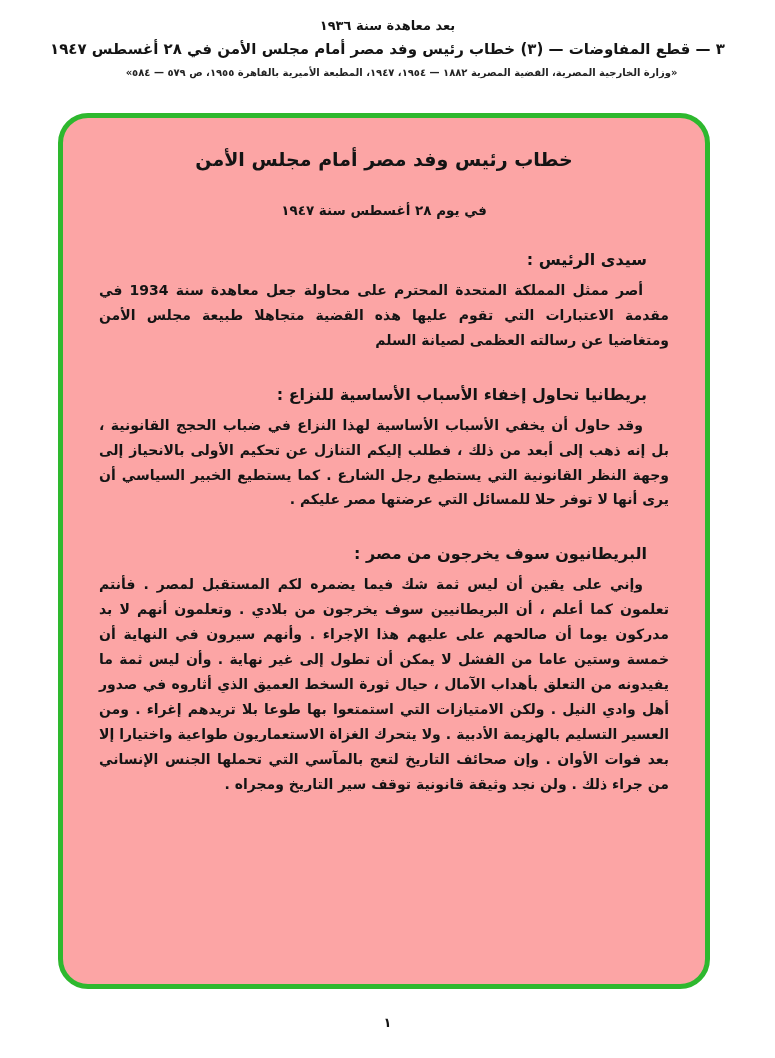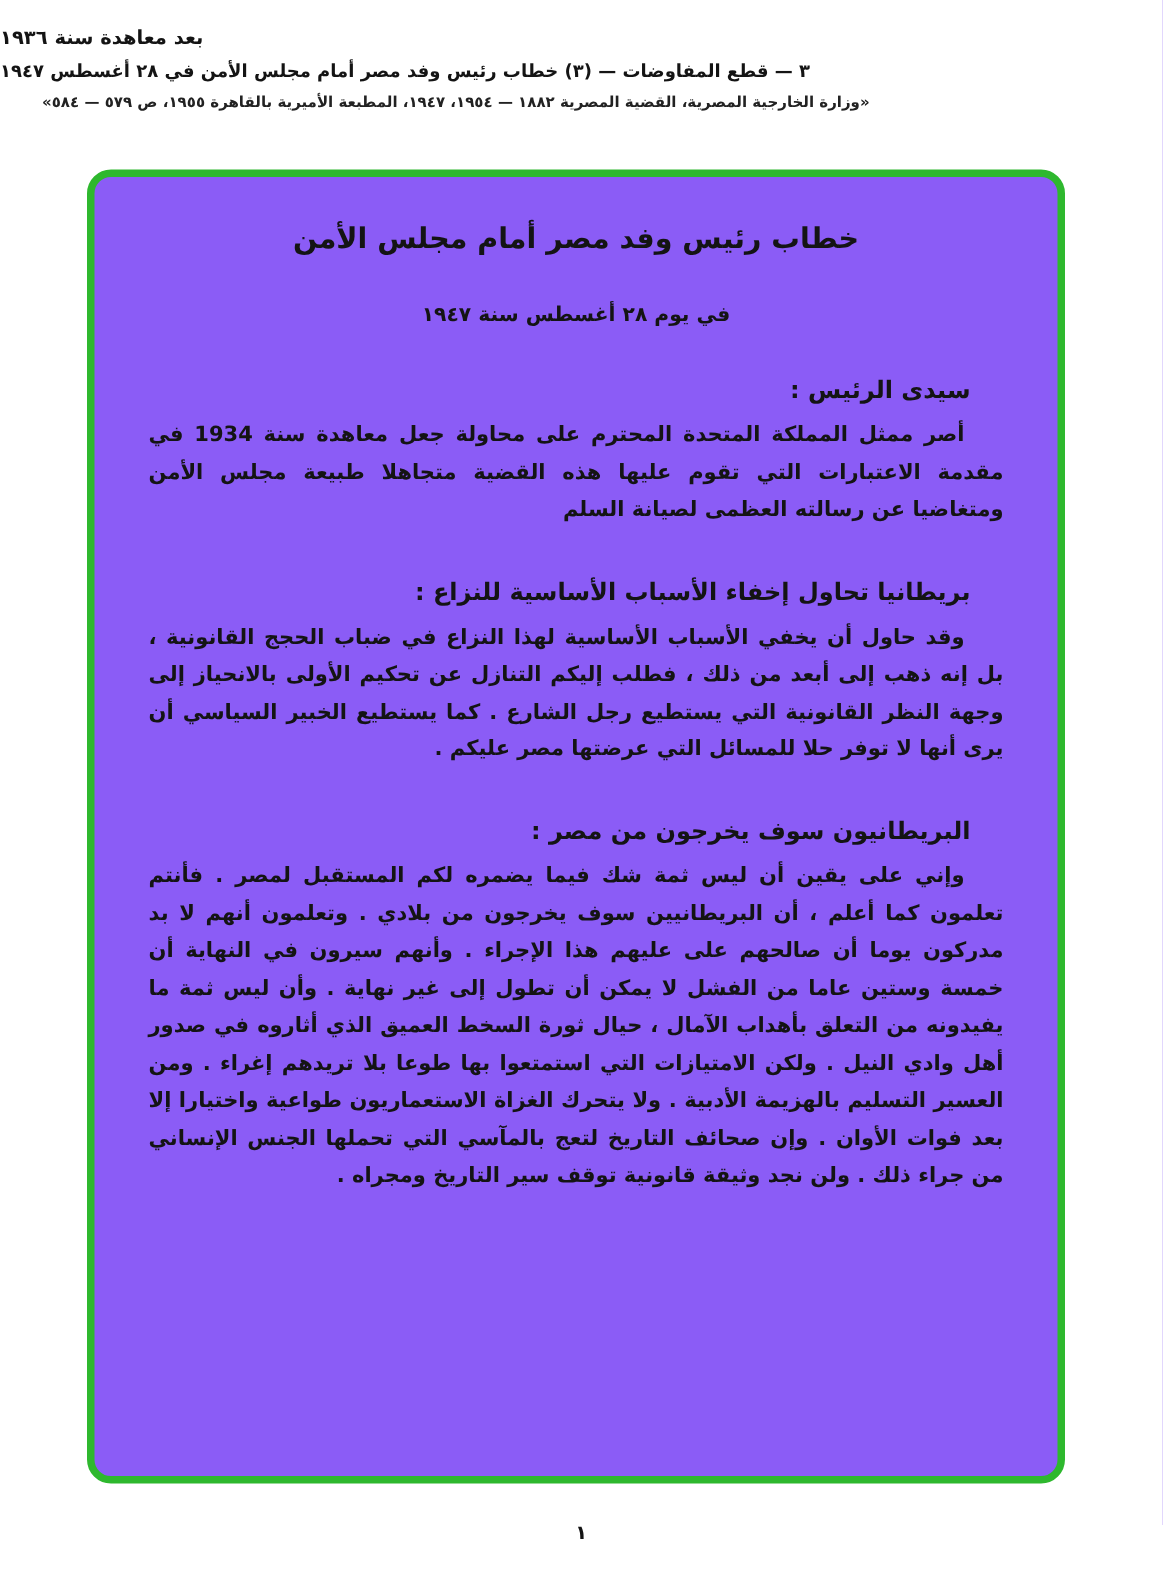--- a/index.html
+++ b/index.html
@@ -15,50 +15,50 @@
     color: #141414;
     overflow: hidden;
   }
   .page {
     width: 775px;
     height: 1058px;
     position: relative;
     direction: rtl;
   }
   .header {
-    text-align: left;
+    text-align: center;
     padding-top: 18px;
   }
   .header-line1 {
     font-size: 13px;
     font-weight: bold;
   }
   .header-line2 {
-    font-size: 12px;
+    font-size: 15px;
     font-weight: bold;
     margin-top: 7px;
   }
   .header-line3 {
     font-size: 10px;
     font-weight: bold;
     margin-top: 9px;
     color: #222;
     padding-left: 28px;
   }
   .frame {
     position: absolute;
     left: 58px;
     top: 113px;
     width: 652px;
     height: 876px;
     border: 5px solid #2eb82e;
-    border-radius: 16px;
+    border-radius: 30px;
     box-sizing: border-box;
     padding: 22px 36px 10px 36px;
-    background: #8b5cf6;
+    background: #fca5a5;
   }
   .doc-title {
     text-align: center;
     font-size: 19px;
     font-weight: bold;
     margin-top: 8px;
   }
   .doc-subtitle {
     text-align: center;
     font-size: 13.5px;

